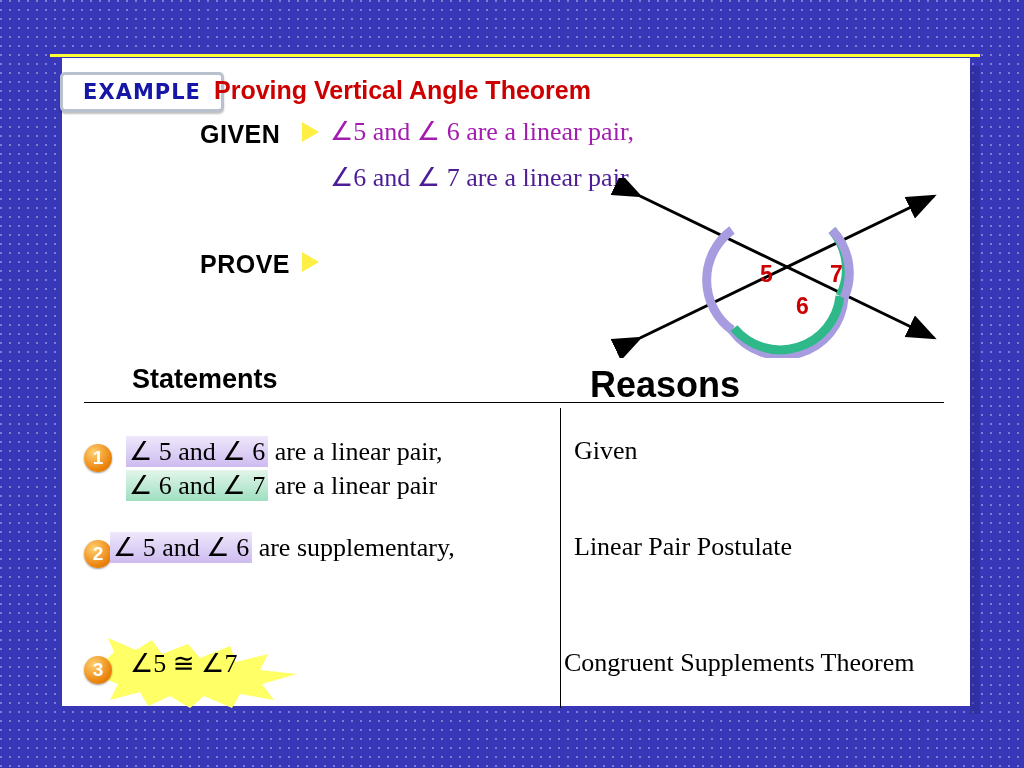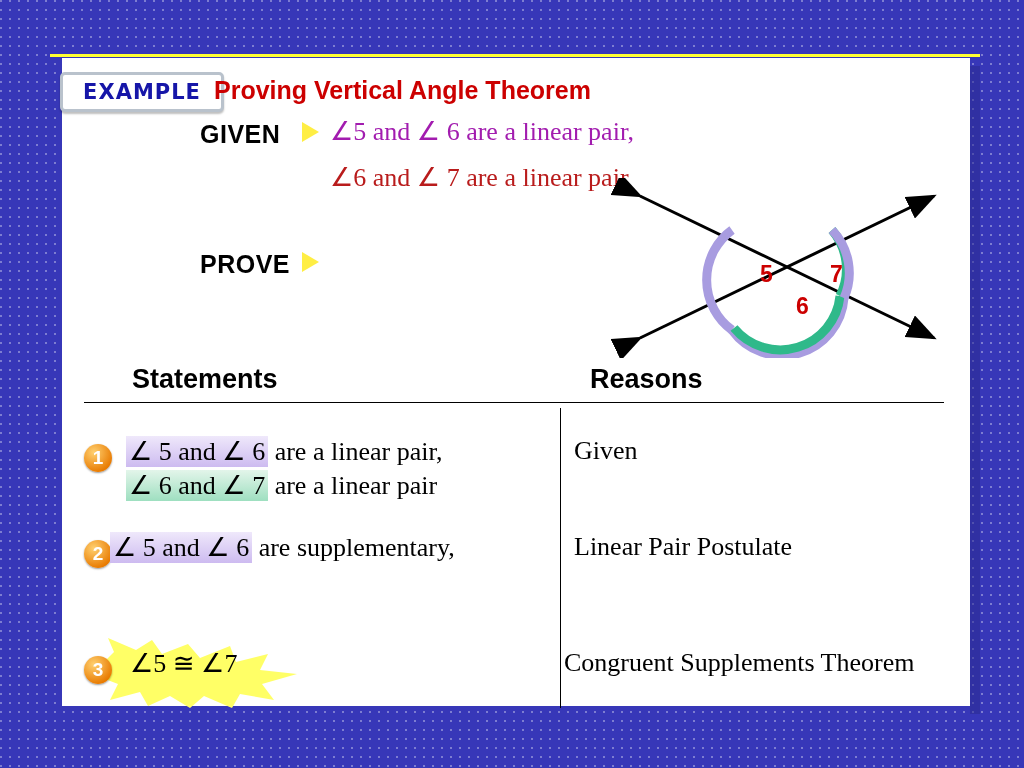--- a/index.html
+++ b/index.html
@@ -131,21 +131,21 @@
     top: 58px;
     font-size: 26px;
     color: #a21caf;
     white-space: nowrap;
   }
   .given-line2 {
     position: absolute;
     left: 268px;
     top: 104px;
     font-size: 26px;
-    color: #b91c1c;
+    color: #4c1d95;
     white-space: nowrap;
   }
   .prove-line {
     position: absolute;
     left: 272px;
     top: 186px;
     font-size: 26px;
     color: #000;
     white-space: nowrap;
   }
@@ -165,21 +165,21 @@
     left: 70px;
     top: 306px;
     font-size: 27px;
     font-weight: bold;
     color: #000;
   }
   .hdr-reasons {
     position: absolute;
     left: 528px;
     top: 306px;
-    font-size: 27px;
+    font-size: 36px;
     font-weight: bold;
     color: #000;
   }
   .hdr-rule {
     position: absolute;
     left: 22px;
     top: 344px;
     width: 860px;
     height: 1px;
     background: #000;

